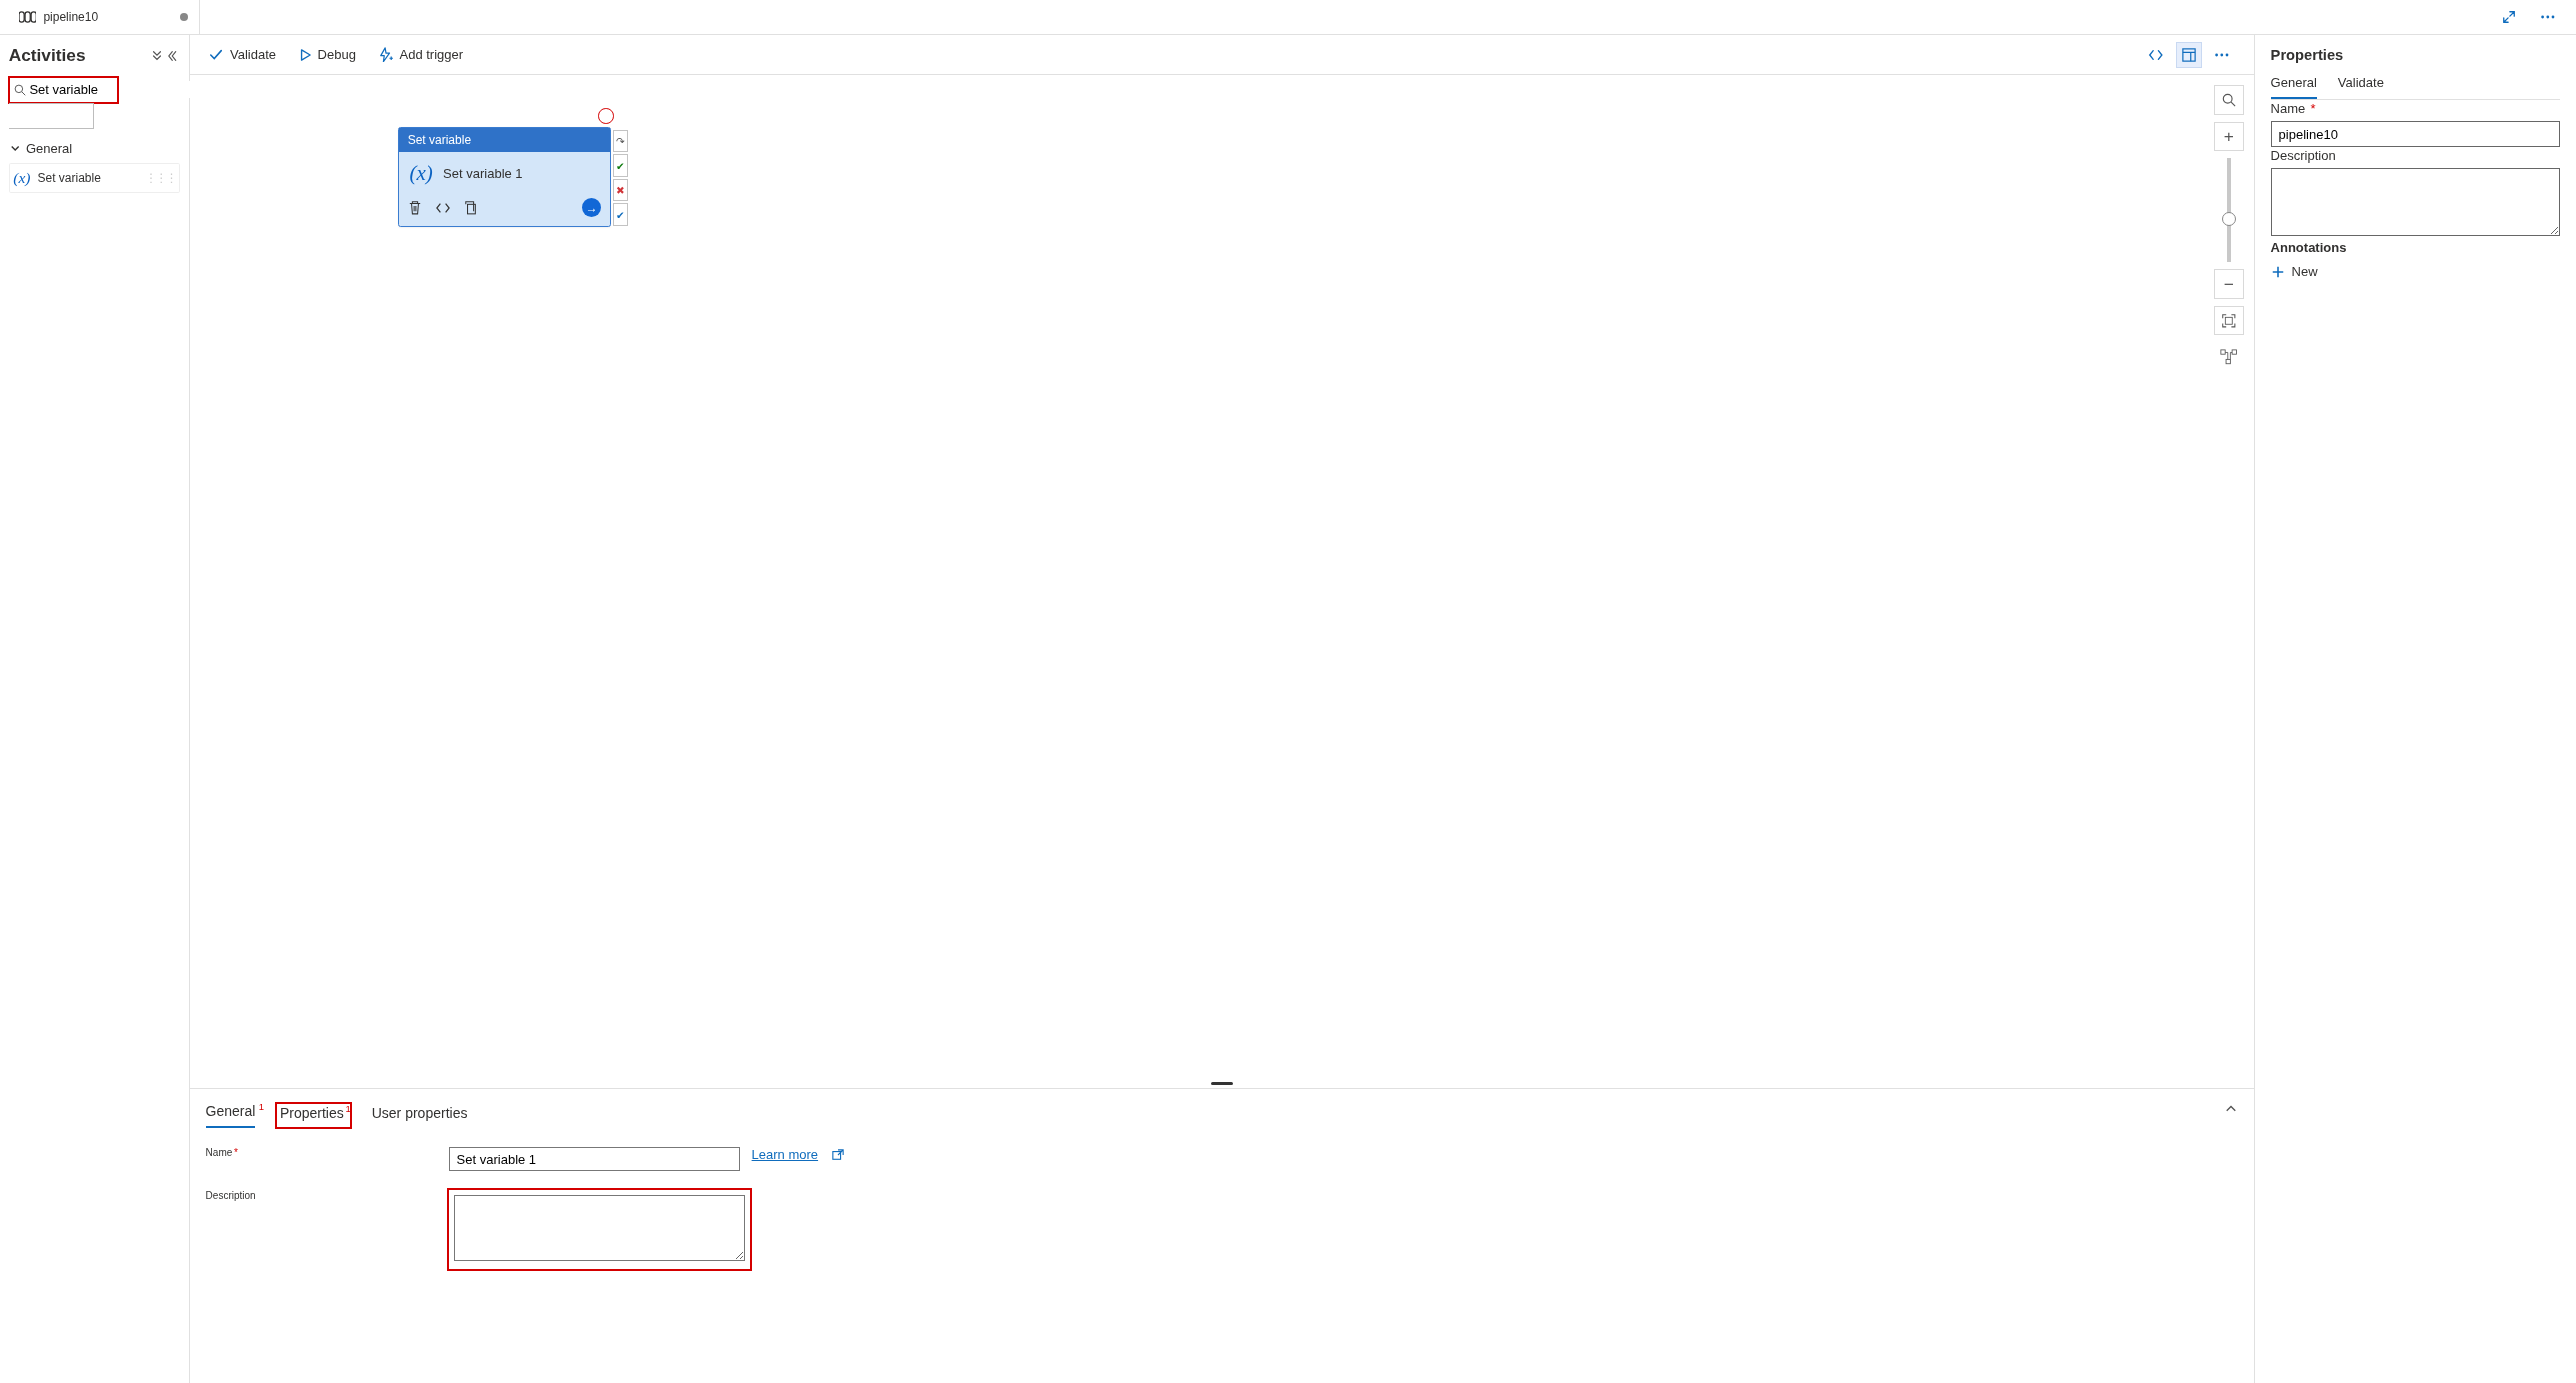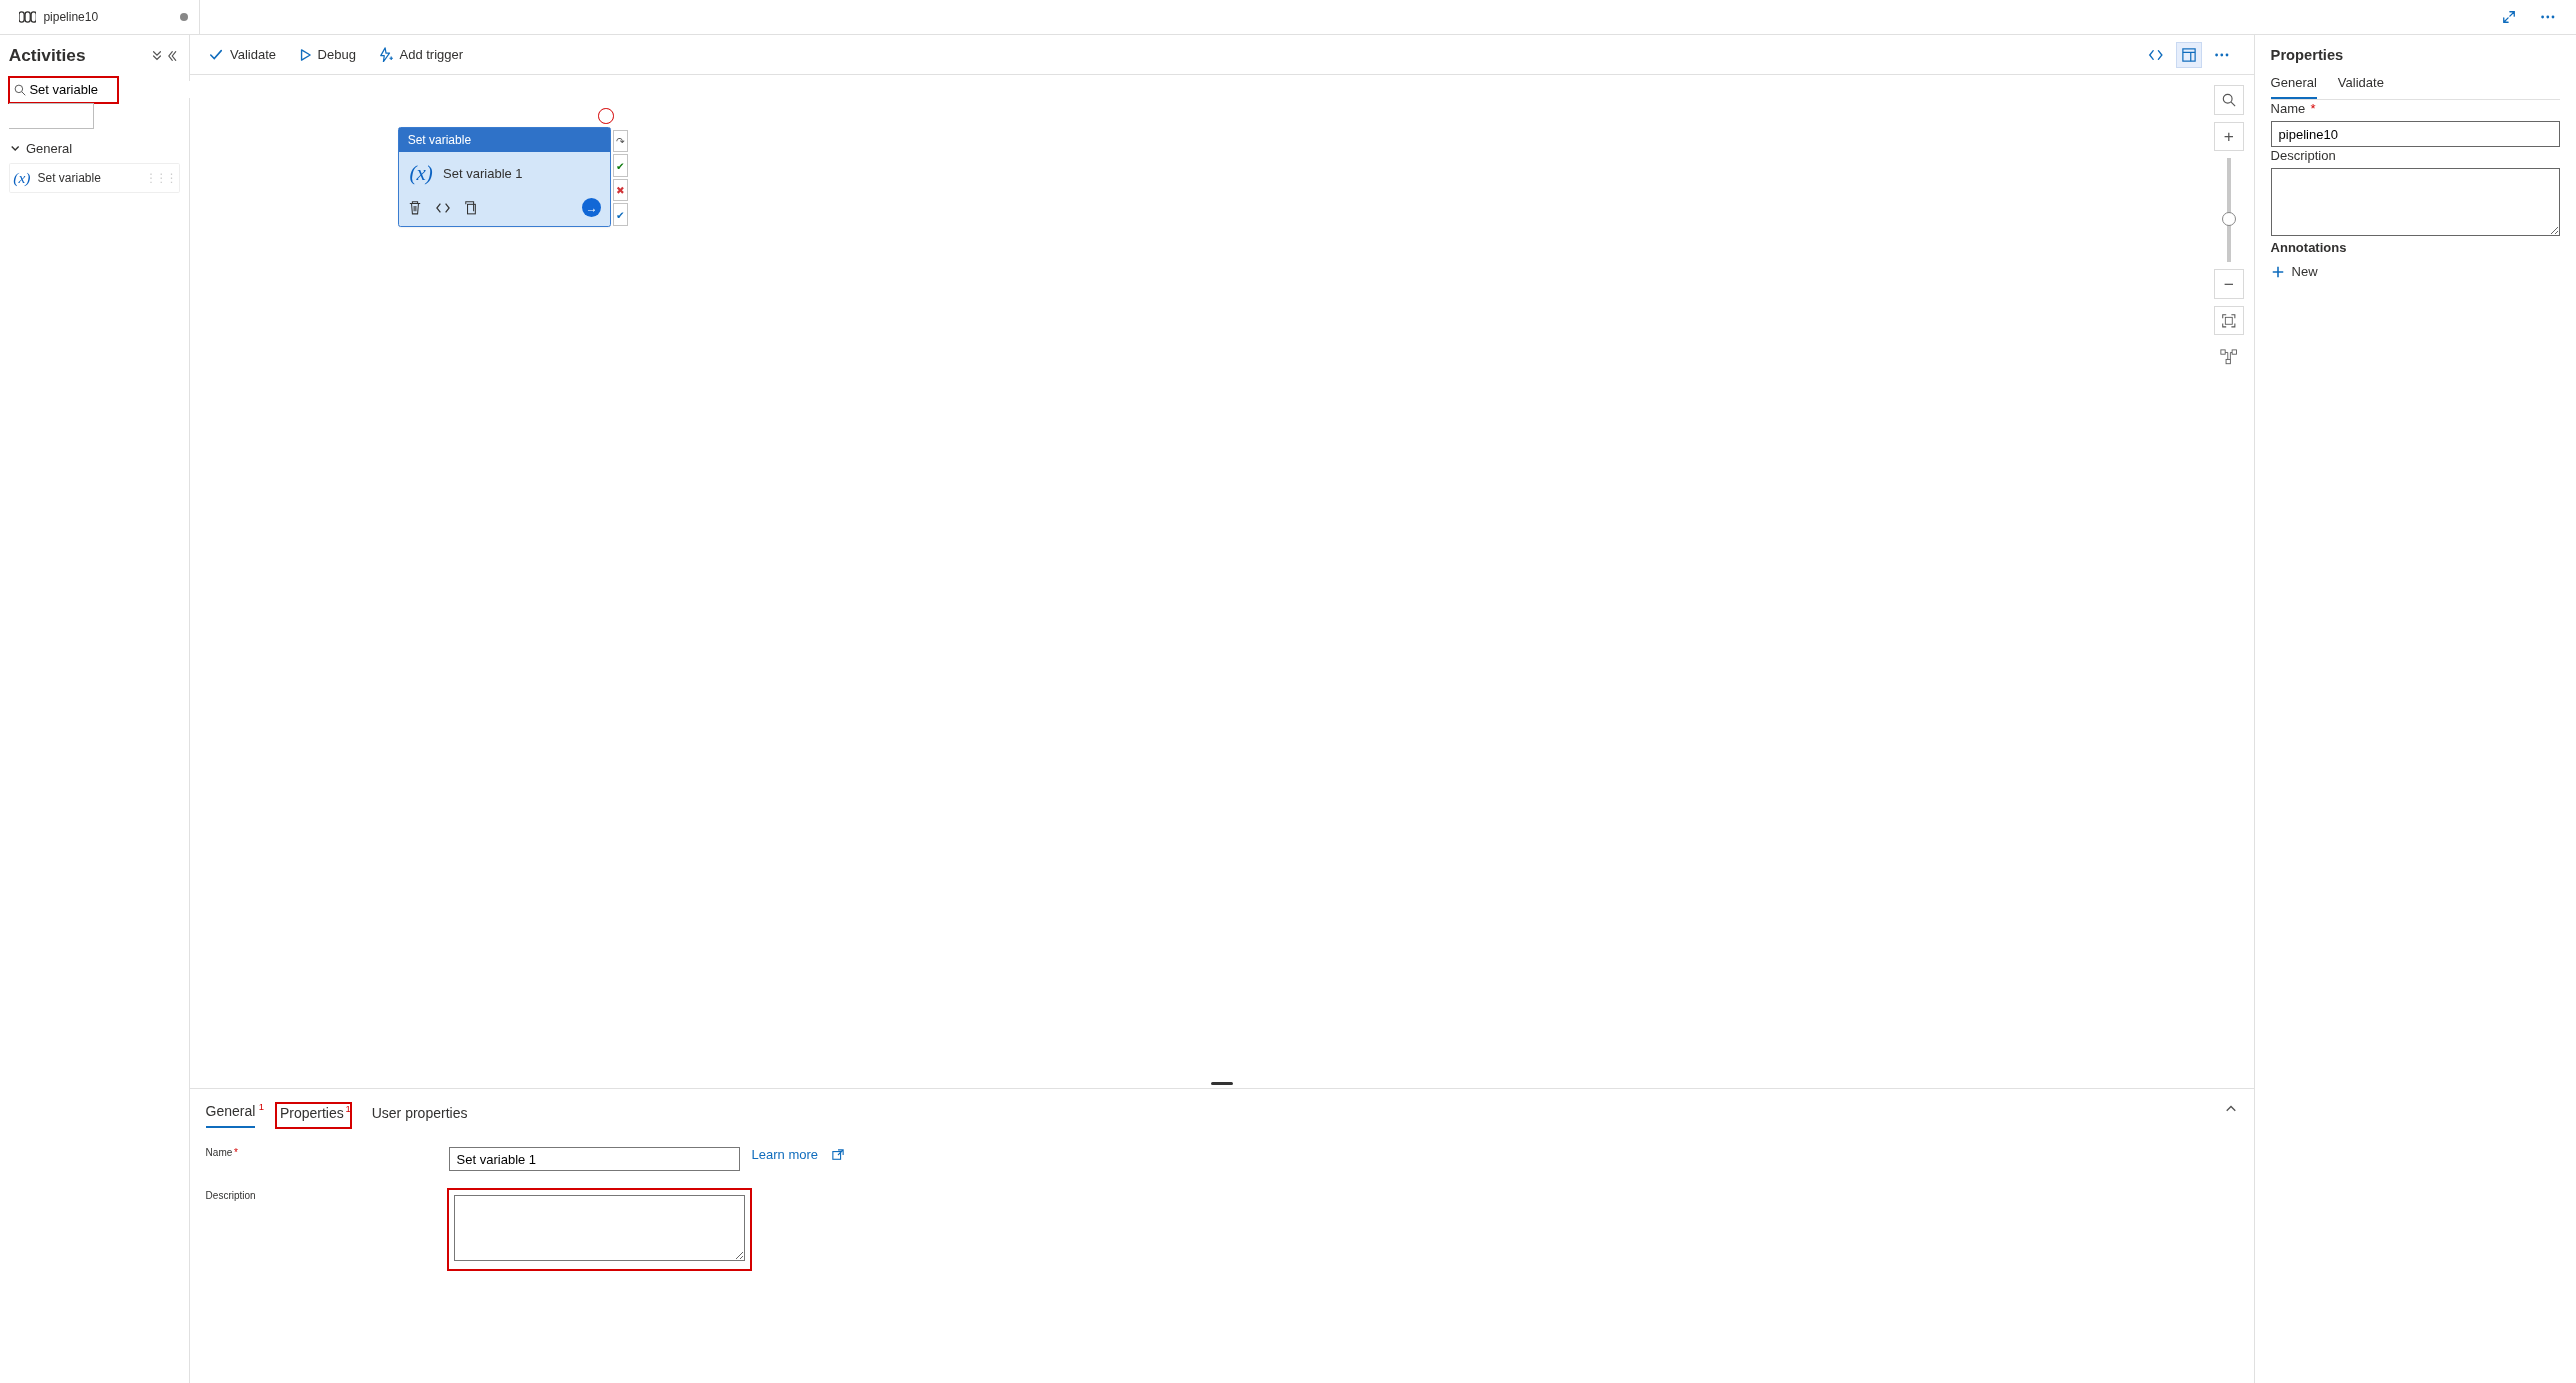--- a/index.html
+++ b/index.html
@@ -195,21 +195,21 @@
   .b-tab.active { border-bottom:2.6px solid #0f6cbd; font-weight:400;}
   .b-tab .badge {
     position:absolute; top:-1.7px; right:-8.7px; font-size:9.5px; color:#d40000;
   }
   .tabs-collapse{margin-left:auto;align-self:center;color:#555;cursor:pointer;}
   .form-row{display:flex; margin-top:19px; align-items:flex-start;}
   .form-label{width:243px;font-size:10px;}
   .req{color:#d40000; margin-left:1.7px;}
   .inp{width:291px;height:24px;border:0.9px solid #777;padding:1.7px 7px;font-size:13px;}
   .textarea{width:291px;height:66px;border:0.9px solid #777;resize:both;padding:3.5px 7px;font-size:13px;}
-  .learn-more{color:#0f6cbd;margin-left:12px;font-size:13px;display:flex;align-items:center;gap:14px;cursor:pointer;}
+  .learn-more{color:#0f6cbd;margin-left:12px;font-size:13px;display:flex;align-items:center;gap:14px;cursor:pointer;text-decoration:underline;}
   .red-outline-wrap{display:inline-block;padding:5.2px;outline:2.6px solid #d40000;}
   
   .properties {
     width:321px;
     padding: 12px 15.6px;
     flex-shrink:0;
   }
   .properties h3 { margin:0 0 12px 0; font-size:14.7px; font-weight:700;}
   .p-tabs {display:flex; gap:21px; border-bottom:0.9px solid #e0e0e0;}
   .p-tab {padding-bottom:7px;font-size:13px;cursor:pointer;}

